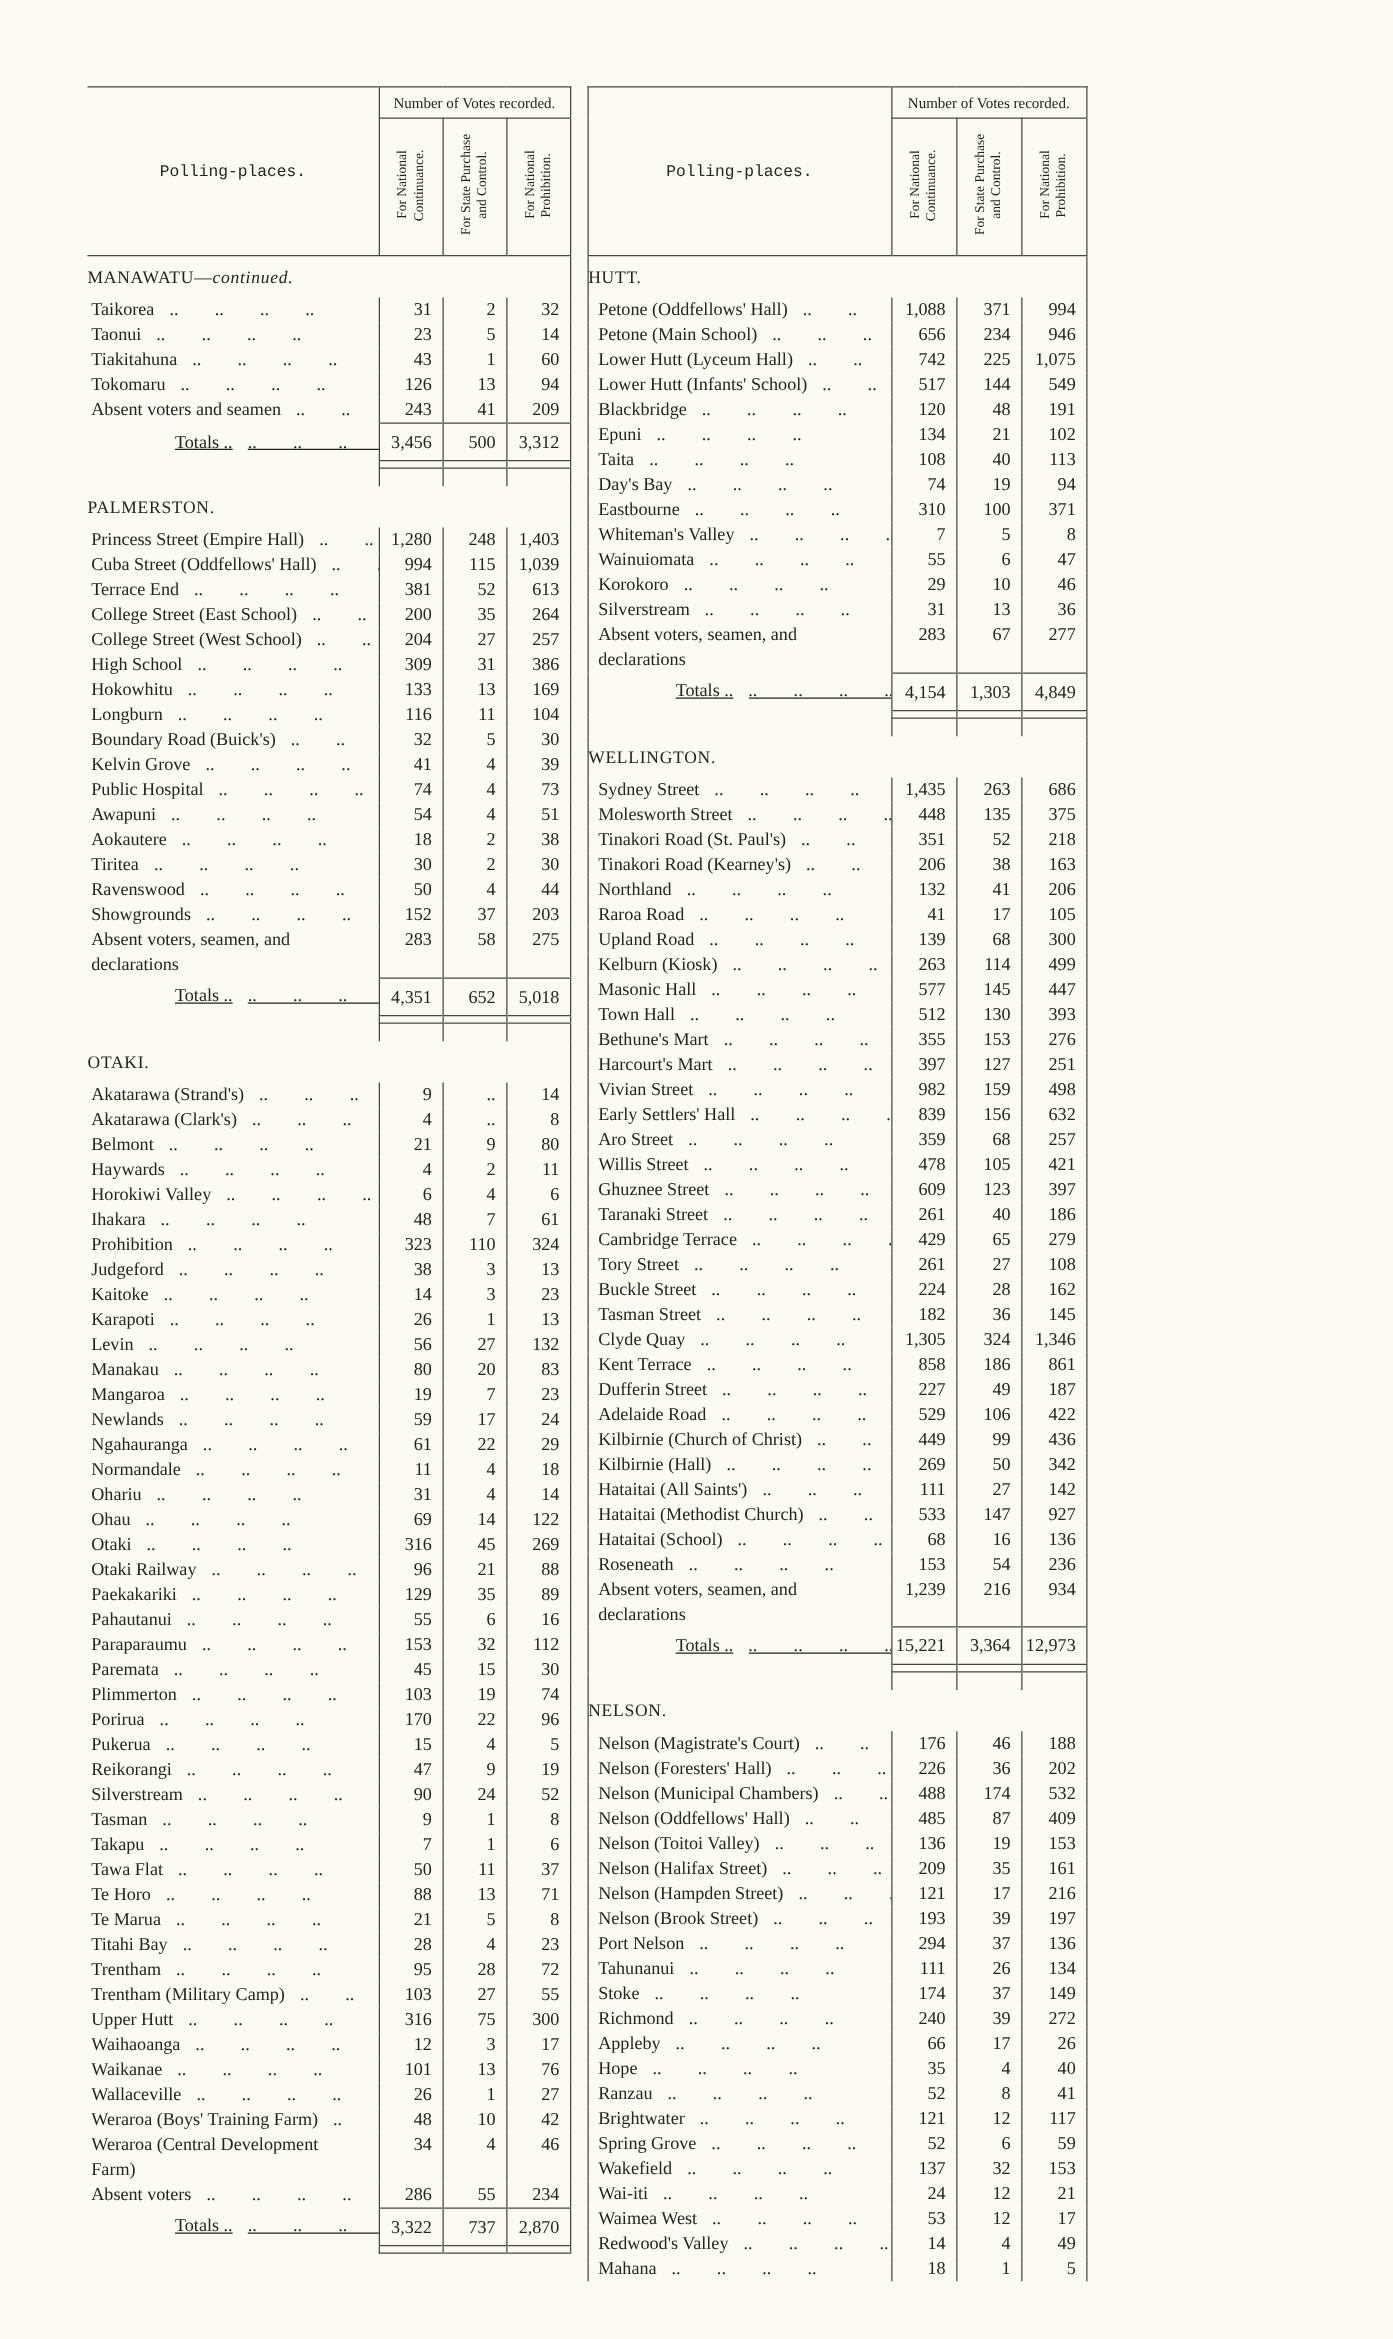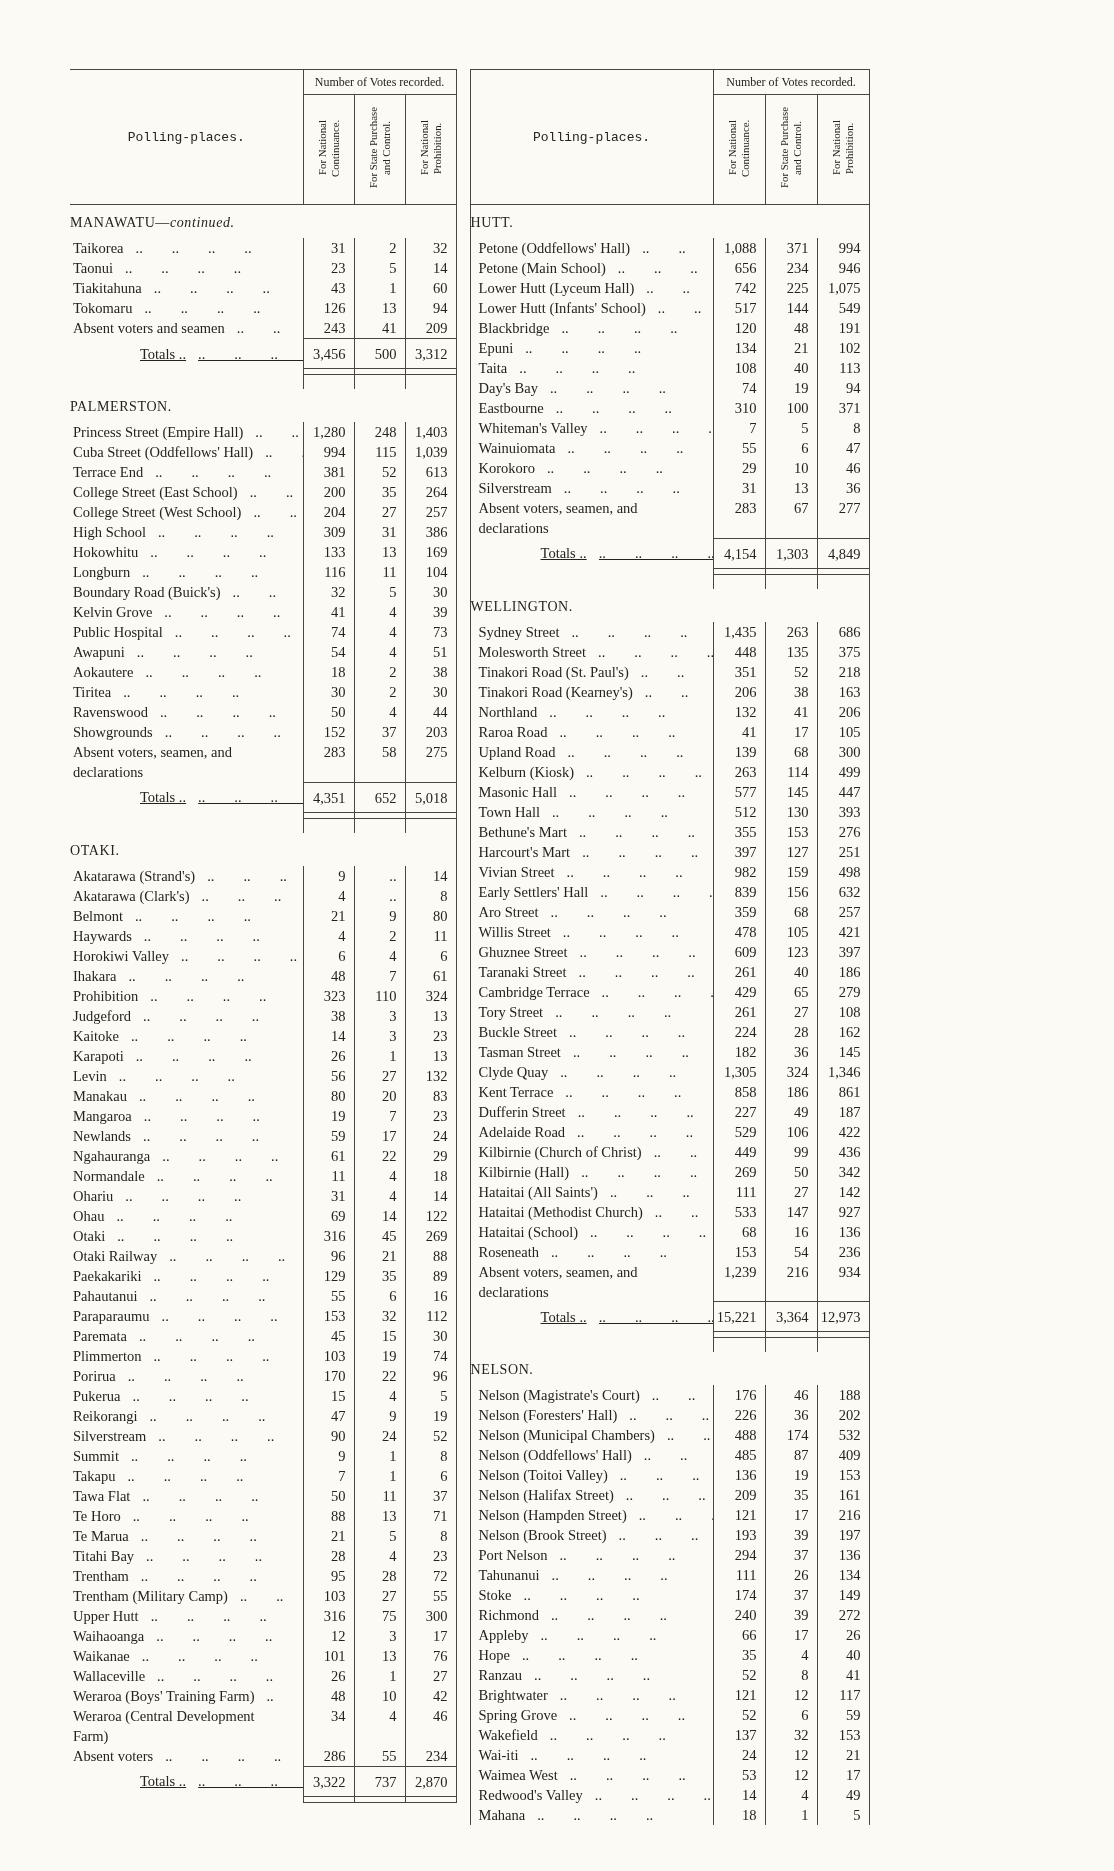--- a/index.html
+++ b/index.html
@@ -678,21 +678,21 @@
                   <span class="leader"></span>
                 </div>
               </td>
               <td class="num">90</td>
               <td class="num">24</td>
               <td class="num">52</td>
             </tr>
             <tr>
               <td class="nm">
                 <div class="nm-flex">
-                  <span class="nm-t">Summit</span>
+                  <span class="nm-t">Tasman</span>
                   <span class="leader"></span>
                 </div>
               </td>
               <td class="num">9</td>
               <td class="num">1</td>
               <td class="num">8</td>
             </tr>
             <tr>
               <td class="nm">
                 <div class="nm-flex">

